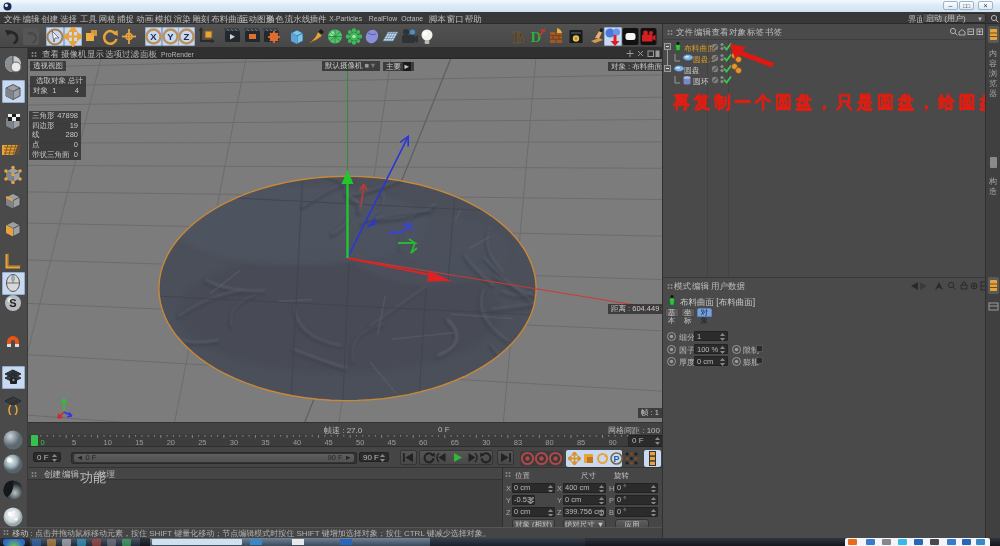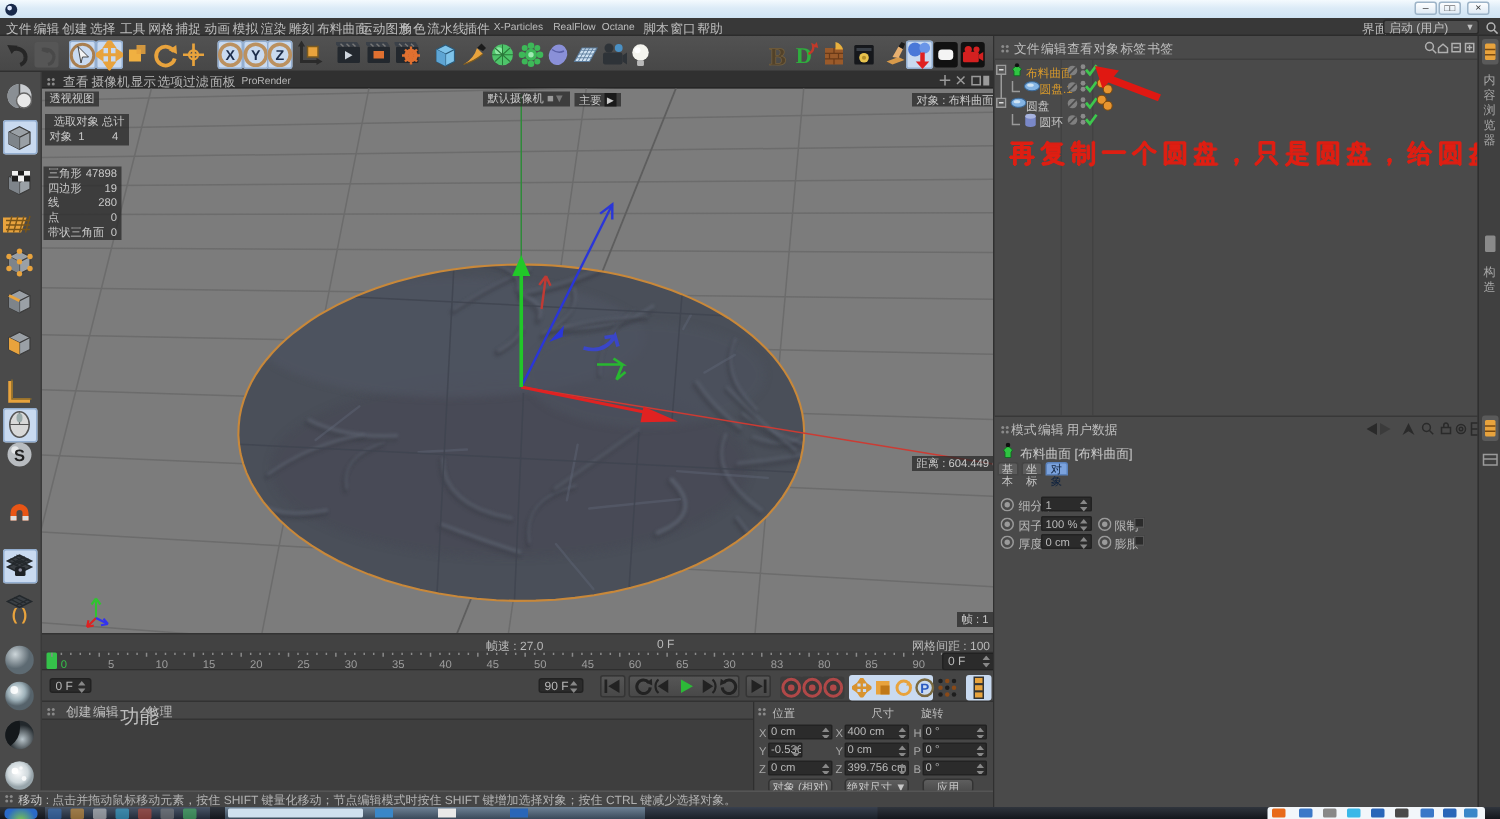--- a/index.html
+++ b/index.html
@@ -752,20 +752,23 @@
 <div class="spin" style="left:600px;top:1px;width:36px">0 F<svg width="5" height="8" style="float:right;margin-top:1px">
         <path d="M2.5 0 L5 3 H0z" fill="#888"></path>
         <path d="M2.5 8 L0 5 H5z" fill="#888"></path>
       </svg></div>
 </div>
 <div id="transport" class="abs">
 <div class="spin" style="left:5px;top:5px;width:28px;height:10px">0 F<svg width="5" height="8" style="float:right;margin-top:1px">
         <path d="M2.5 0 L5 3 H0z" fill="#888"></path>
         <path d="M2.5 8 L0 5 H5z" fill="#888"></path>
       </svg></div>
+<div class="abs" style="left:43px;top:5px;width:286px;height:12px;background:#333;border:1px solid #2a2a2a;border-radius:2px">
+      <div style="position:absolute;left:2px;top:1px;width:280px;height:8px;background:linear-gradient(#5f5f5f,#525252);border-radius:2px;color:#252525;font-size:7.5px;line-height:8px"><span style="margin-left:2px">◄ 0 F</span><span style="float:right;margin-right:2px">90 F ►</span></div>
+    </div>
 <div class="spin" style="left:331px;top:5px;width:30px;height:10px">90 F<svg width="5" height="8" style="float:right;margin-top:1px">
         <path d="M2.5 0 L5 3 H0z" fill="#888"></path>
         <path d="M2.5 8 L0 5 H5z" fill="#888"></path>
       </svg></div>
 <div class="tbtn abs" style="left:372px"><svg width="15" height="13">
         <rect x="2" y="2" width="1.8" height="9" fill="#222"></rect>
         <path d="M12 2 v9 l-7.5 -4.5z" fill="#222"></path>
       </svg></div>
 <div class="tbtn abs" style="left:391px;width:74px"></div>
 <div class="abs" style="left:393px;top:4px"><svg width="14" height="13">

